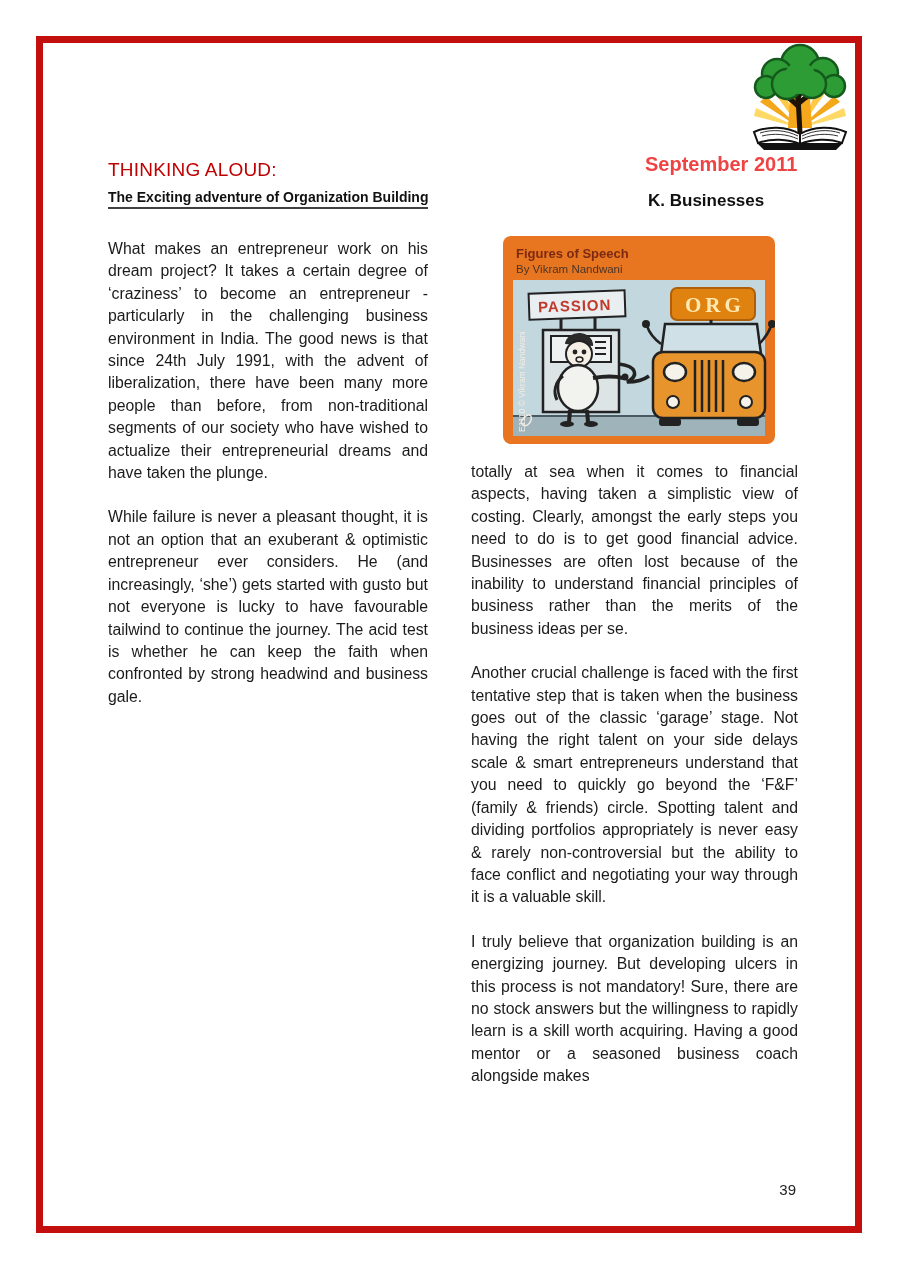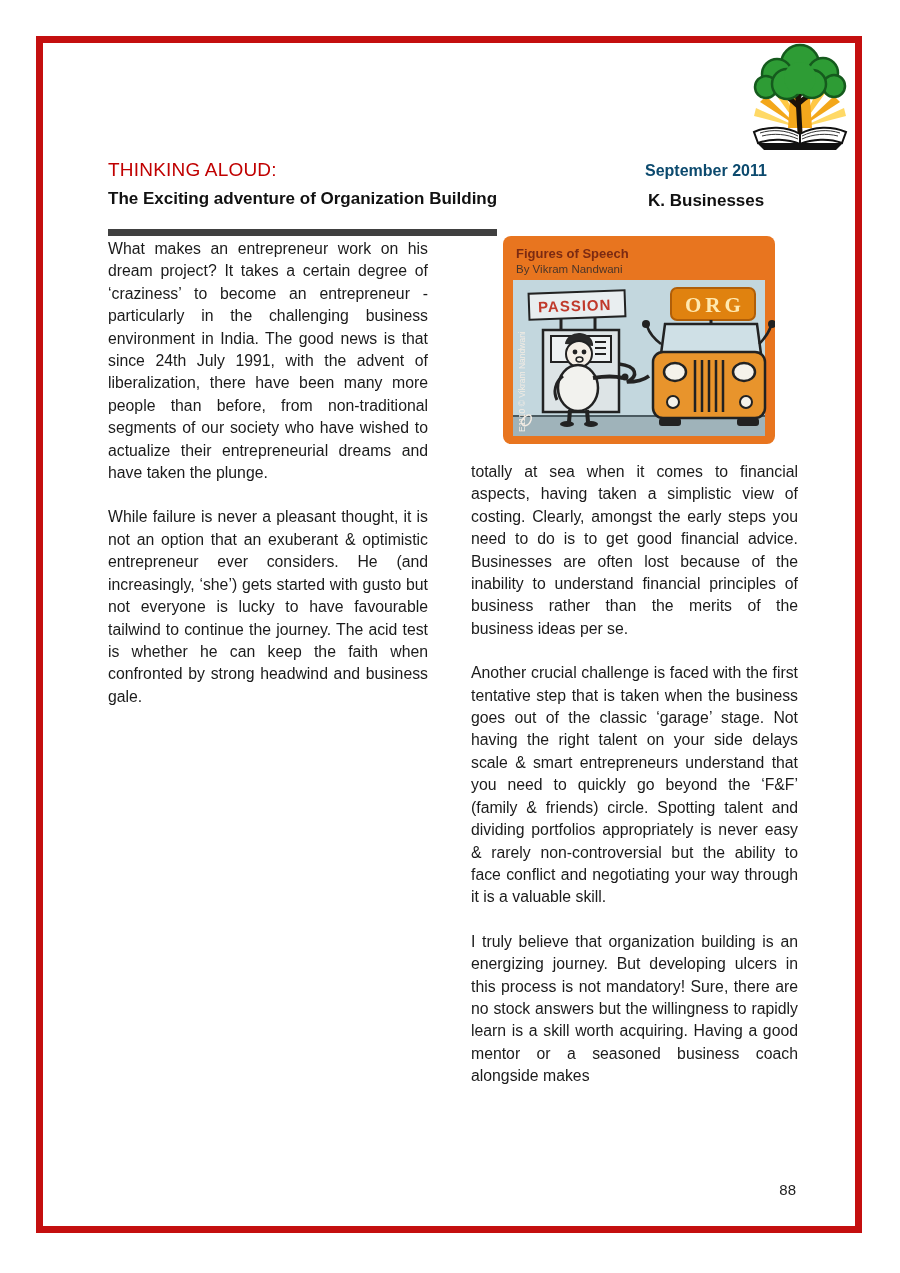--- a/index.html
+++ b/index.html
@@ -9,24 +9,24 @@
   }
   .frame{
     position:absolute;left:36px;top:36px;width:826px;height:1197px;
     border:7px solid #c40f0f;box-sizing:border-box;
   }
   .logo{position:absolute;top:40px;right:44px;width:112px;height:112px;z-index:2;}
   .section-title{
     position:absolute;left:108px;top:159px;font-size:19px;font-weight:normal;
     color:#c00000;letter-spacing:.2px;
   }
-  .date{position:absolute;left:645px;top:162px;font-size:16px;font-weight:bold;color:#0c4a6e;}
+  .date{position:absolute;left:645px;top:153px;font-size:20px;font-weight:bold;color:#ef4444;}
   .article-title{
-    position:absolute;left:108px;top:189px;font-size:17px;font-weight:bold;color:#111;
-    border-bottom:7px solid #404040;padding-bottom:20px;
+    position:absolute;left:108px;top:189px;font-size:14px;font-weight:bold;color:#111;
+    border-bottom:2px solid #404040;padding-bottom:2px;
   }
   .author{position:absolute;left:648px;top:191px;font-size:17px;font-weight:bold;color:#111;}
   .col{position:absolute;}
   .col-left{left:108px;top:238px;width:320px;}
   .col-right{left:465px;top:236px;width:327px;margin-left:6px;}
   .col p{
     margin:0 0 22px 0;font-size:15.8px;line-height:22.4px;text-align:justify;
     color:#1b1b1b;
   }
   .cartoon{width:272px;height:208px;margin:0 0 17px 32px;display:block;}
@@ -162,13 +162,13 @@
 
     <text x="0" y="0" transform="translate(22 196) rotate(-90)" font-family="Liberation Sans, sans-serif" font-size="8.5" fill="#f3ece4">E1110 © Vikram Nandwani</text>
     <path d="M18 186 C22 178 30 176 28 184 C26 190 20 192 18 186" fill="none" stroke="#f3ece4" stroke-width="1.5"></path>
   </svg>
 
   <p>totally at sea when it comes to financial aspects, having taken a simplistic view of costing. Clearly, amongst the early steps you need to do is to get good financial advice. Businesses are often lost because of the inability to understand financial principles of business rather than the merits of the business ideas per se.</p>
   <p>Another crucial challenge is faced with the first tentative step that is taken when the business goes out of the classic ‘garage’ stage. Not having the right talent on your side delays scale &amp; smart entrepreneurs understand that you need to quickly go beyond the ‘F&amp;F’ (family &amp; friends) circle. Spotting talent and dividing portfolios appropriately is never easy &amp; rarely non-controversial but the ability to face conflict and negotiating your way through it is a valuable skill.</p>
   <p>I truly believe that organization building is an energizing journey. But developing ulcers in this process is not mandatory! Sure, there are no stock answers but the willingness to rapidly learn is a skill worth acquiring. Having a good mentor or a seasoned business coach alongside makes</p>
 </div>
 
-<div class="page-number">88</div>
+<div class="page-number">39</div>
 
 </body></html>

